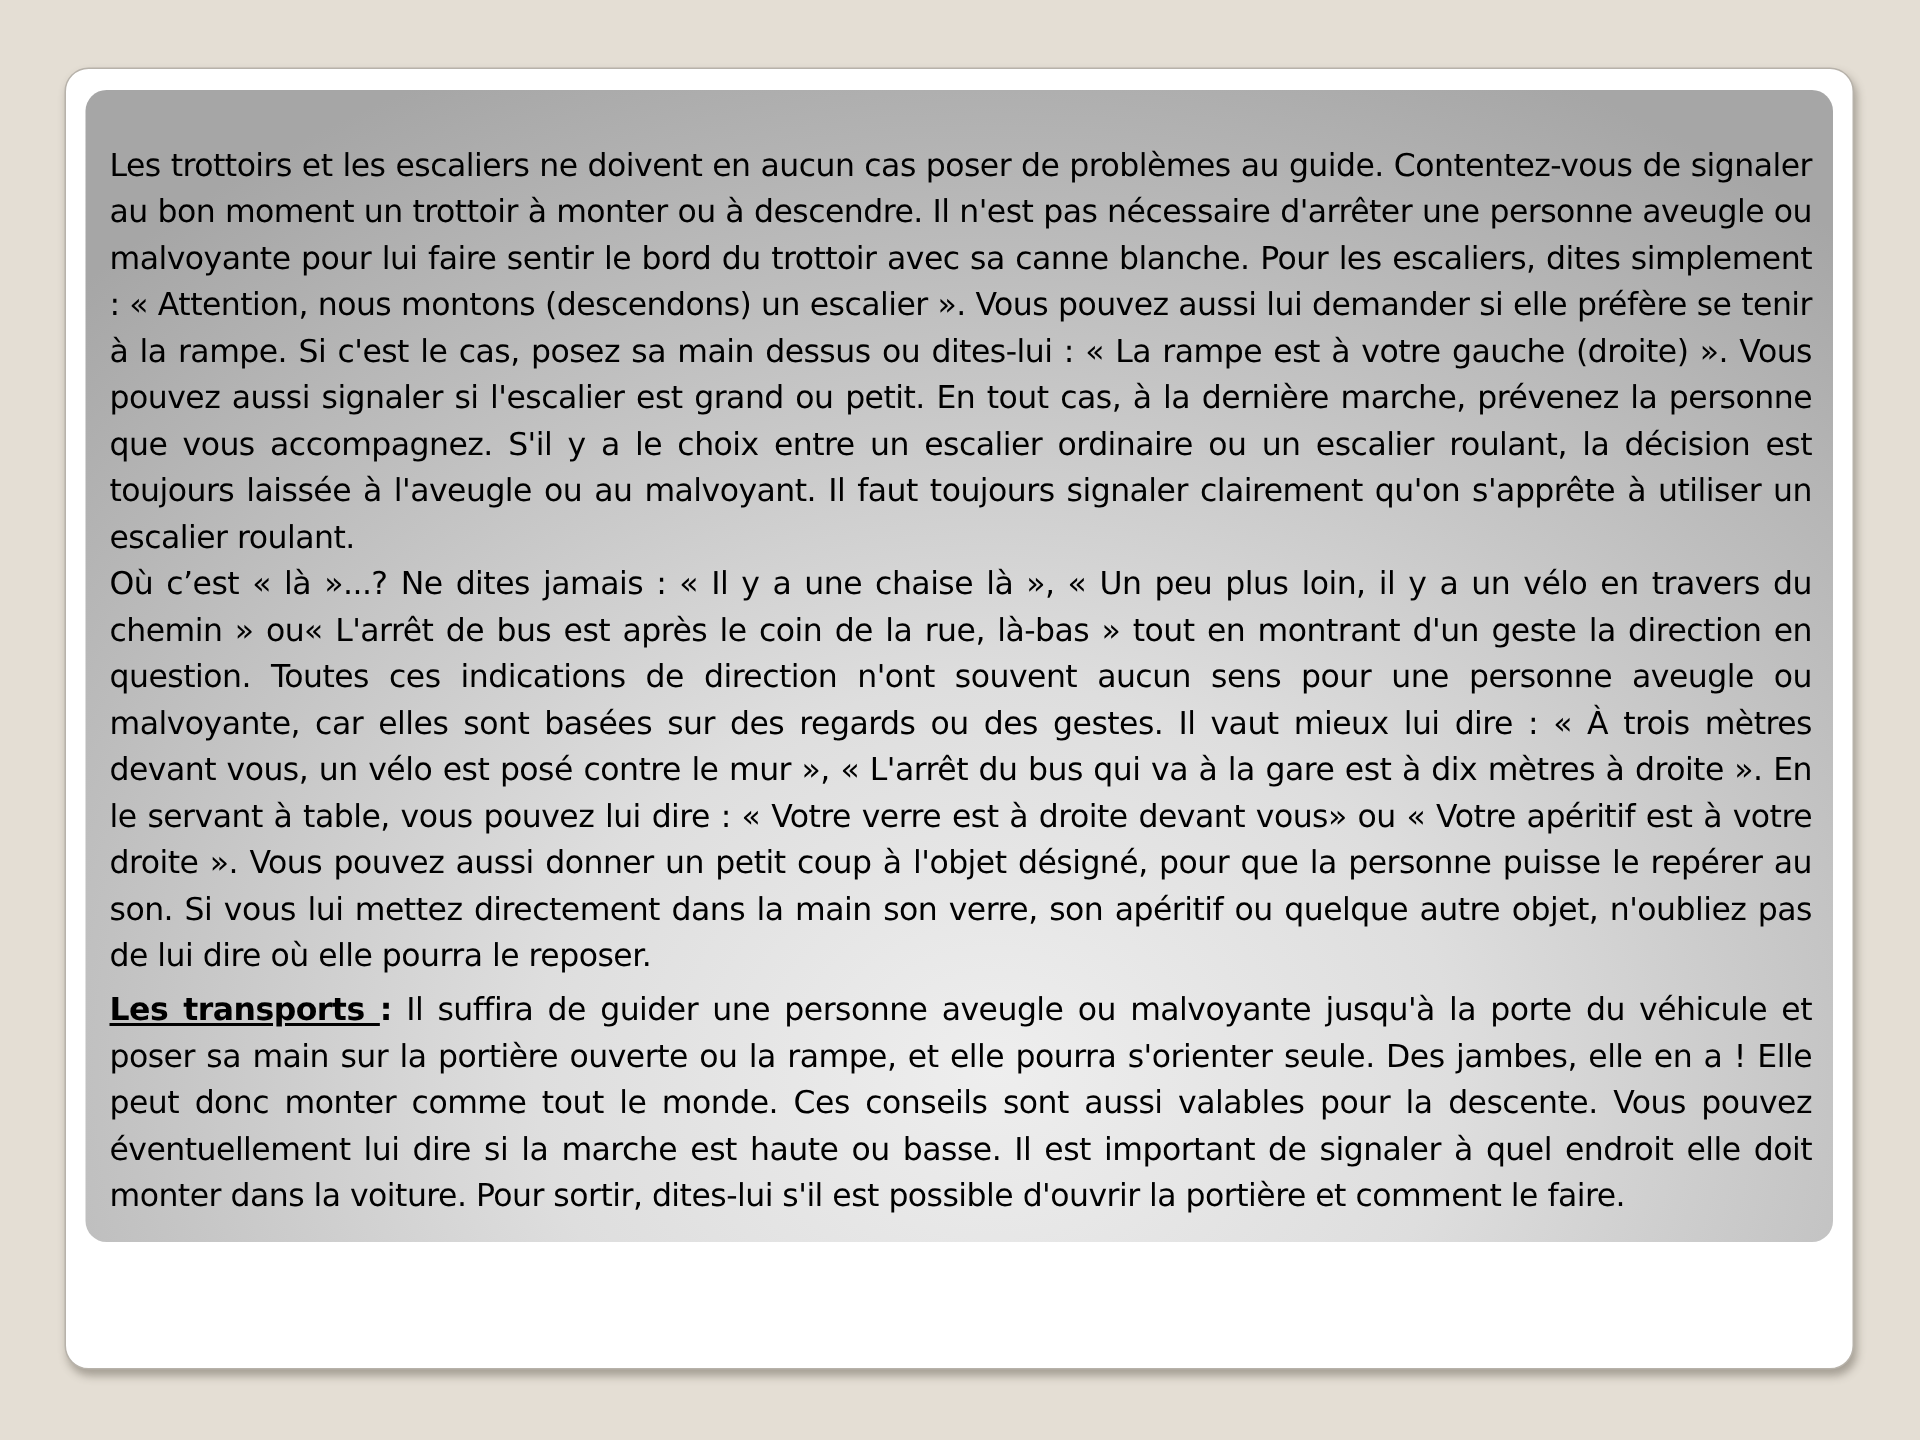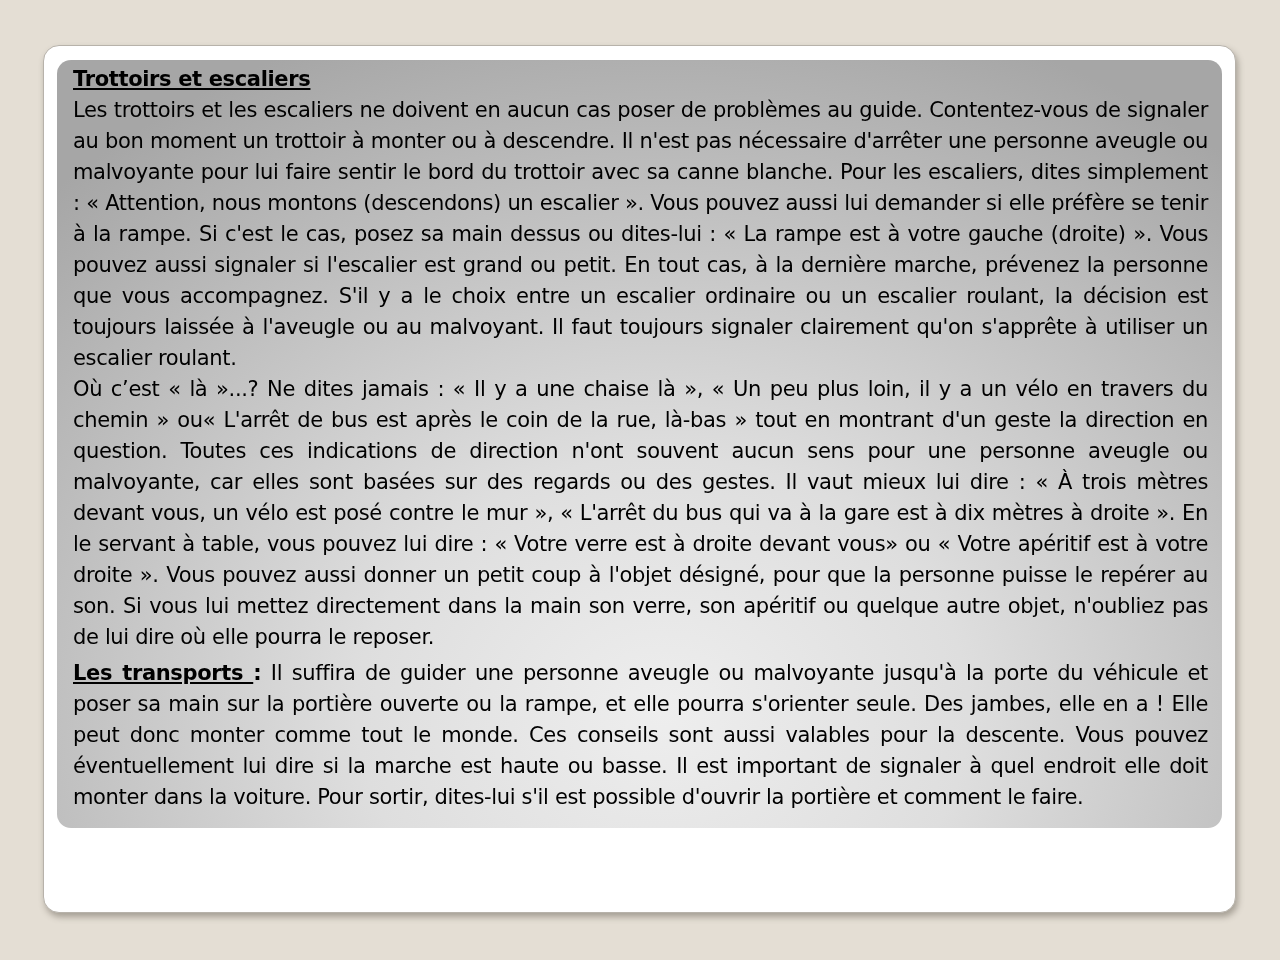--- a/index.html
+++ b/index.html
@@ -66,21 +66,21 @@
     }
   </style>
 </head>
 <body>
 
 <div class="slide-frame"></div>
 <div class="gray-panel"></div>
 
 <div class="text-body">
   <p>
-    <span class="heading">Trottoirs et escaliers</span><br>
+    <br>
     <span>Les trottoirs et les escaliers ne doivent en aucun cas poser de problèmes au guide. Contentez-vous de signaler au bon moment un trottoir à monter ou à descendre. Il n'est pas nécessaire d'arrêter une personne aveugle ou malvoyante pour lui faire sentir le bord du trottoir avec sa canne blanche. Pour les escaliers, dites simplement : « Attention, nous montons (descendons) un escalier ». Vous pouvez aussi lui demander si elle préfère se tenir à la rampe. Si c'est le cas, posez sa main dessus ou dites-lui : « La rampe est à votre gauche (droite) ». Vous pouvez aussi signaler si l'escalier est grand ou petit. En tout cas, à la dernière marche, prévenez la personne que vous accompagnez. S'il y a le choix entre un escalier ordinaire ou un escalier roulant, la décision est toujours laissée à l'aveugle ou au malvoyant. Il faut toujours signaler clairement qu'on s'apprête à utiliser un escalier roulant.</span>
   </p>
   <p>
     <span>Où c’est « là »...? Ne dites jamais : « Il y a une chaise là », « Un peu plus loin, il y a un vélo en travers du chemin » ou« L'arrêt de bus est après le coin de la rue, là-bas » tout en montrant d'un geste la direction en question. Toutes ces indications de direction n'ont souvent aucun sens pour une personne aveugle ou malvoyante, car elles sont basées sur des regards ou des gestes. Il vaut mieux lui dire : « À trois mètres devant vous, un vélo est posé contre le mur », « L'arrêt du bus qui va à la gare est à dix mètres à droite ». En le servant à table, vous pouvez lui dire : « Votre verre est à droite devant vous» ou « Votre apéritif est à votre droite ». Vous pouvez aussi donner un petit coup à l'objet désigné, pour que la personne puisse le repérer au son. Si vous lui mettez directement dans la main son verre, son apéritif ou quelque autre objet, n'oubliez pas de lui dire où elle pourra le reposer.</span>
   </p>
   <p class="para-transports">
     <span class="lead">Les transports </span><span class="lead-colon">:</span><span> Il suffira de guider une personne aveugle ou malvoyante jusqu'à la porte du véhicule et poser sa main sur la portière ouverte ou la rampe, et elle pourra s'orienter seule. Des jambes, elle en a ! Elle peut donc monter comme tout le monde. Ces conseils sont aussi valables pour la descente. Vous pouvez éventuellement lui dire si la marche est haute ou basse. Il est important de signaler à quel endroit elle doit monter dans la voiture. Pour sortir, dites-lui s'il est possible d'ouvrir la portière et comment le faire.</span>
   </p>
 </div>
 

